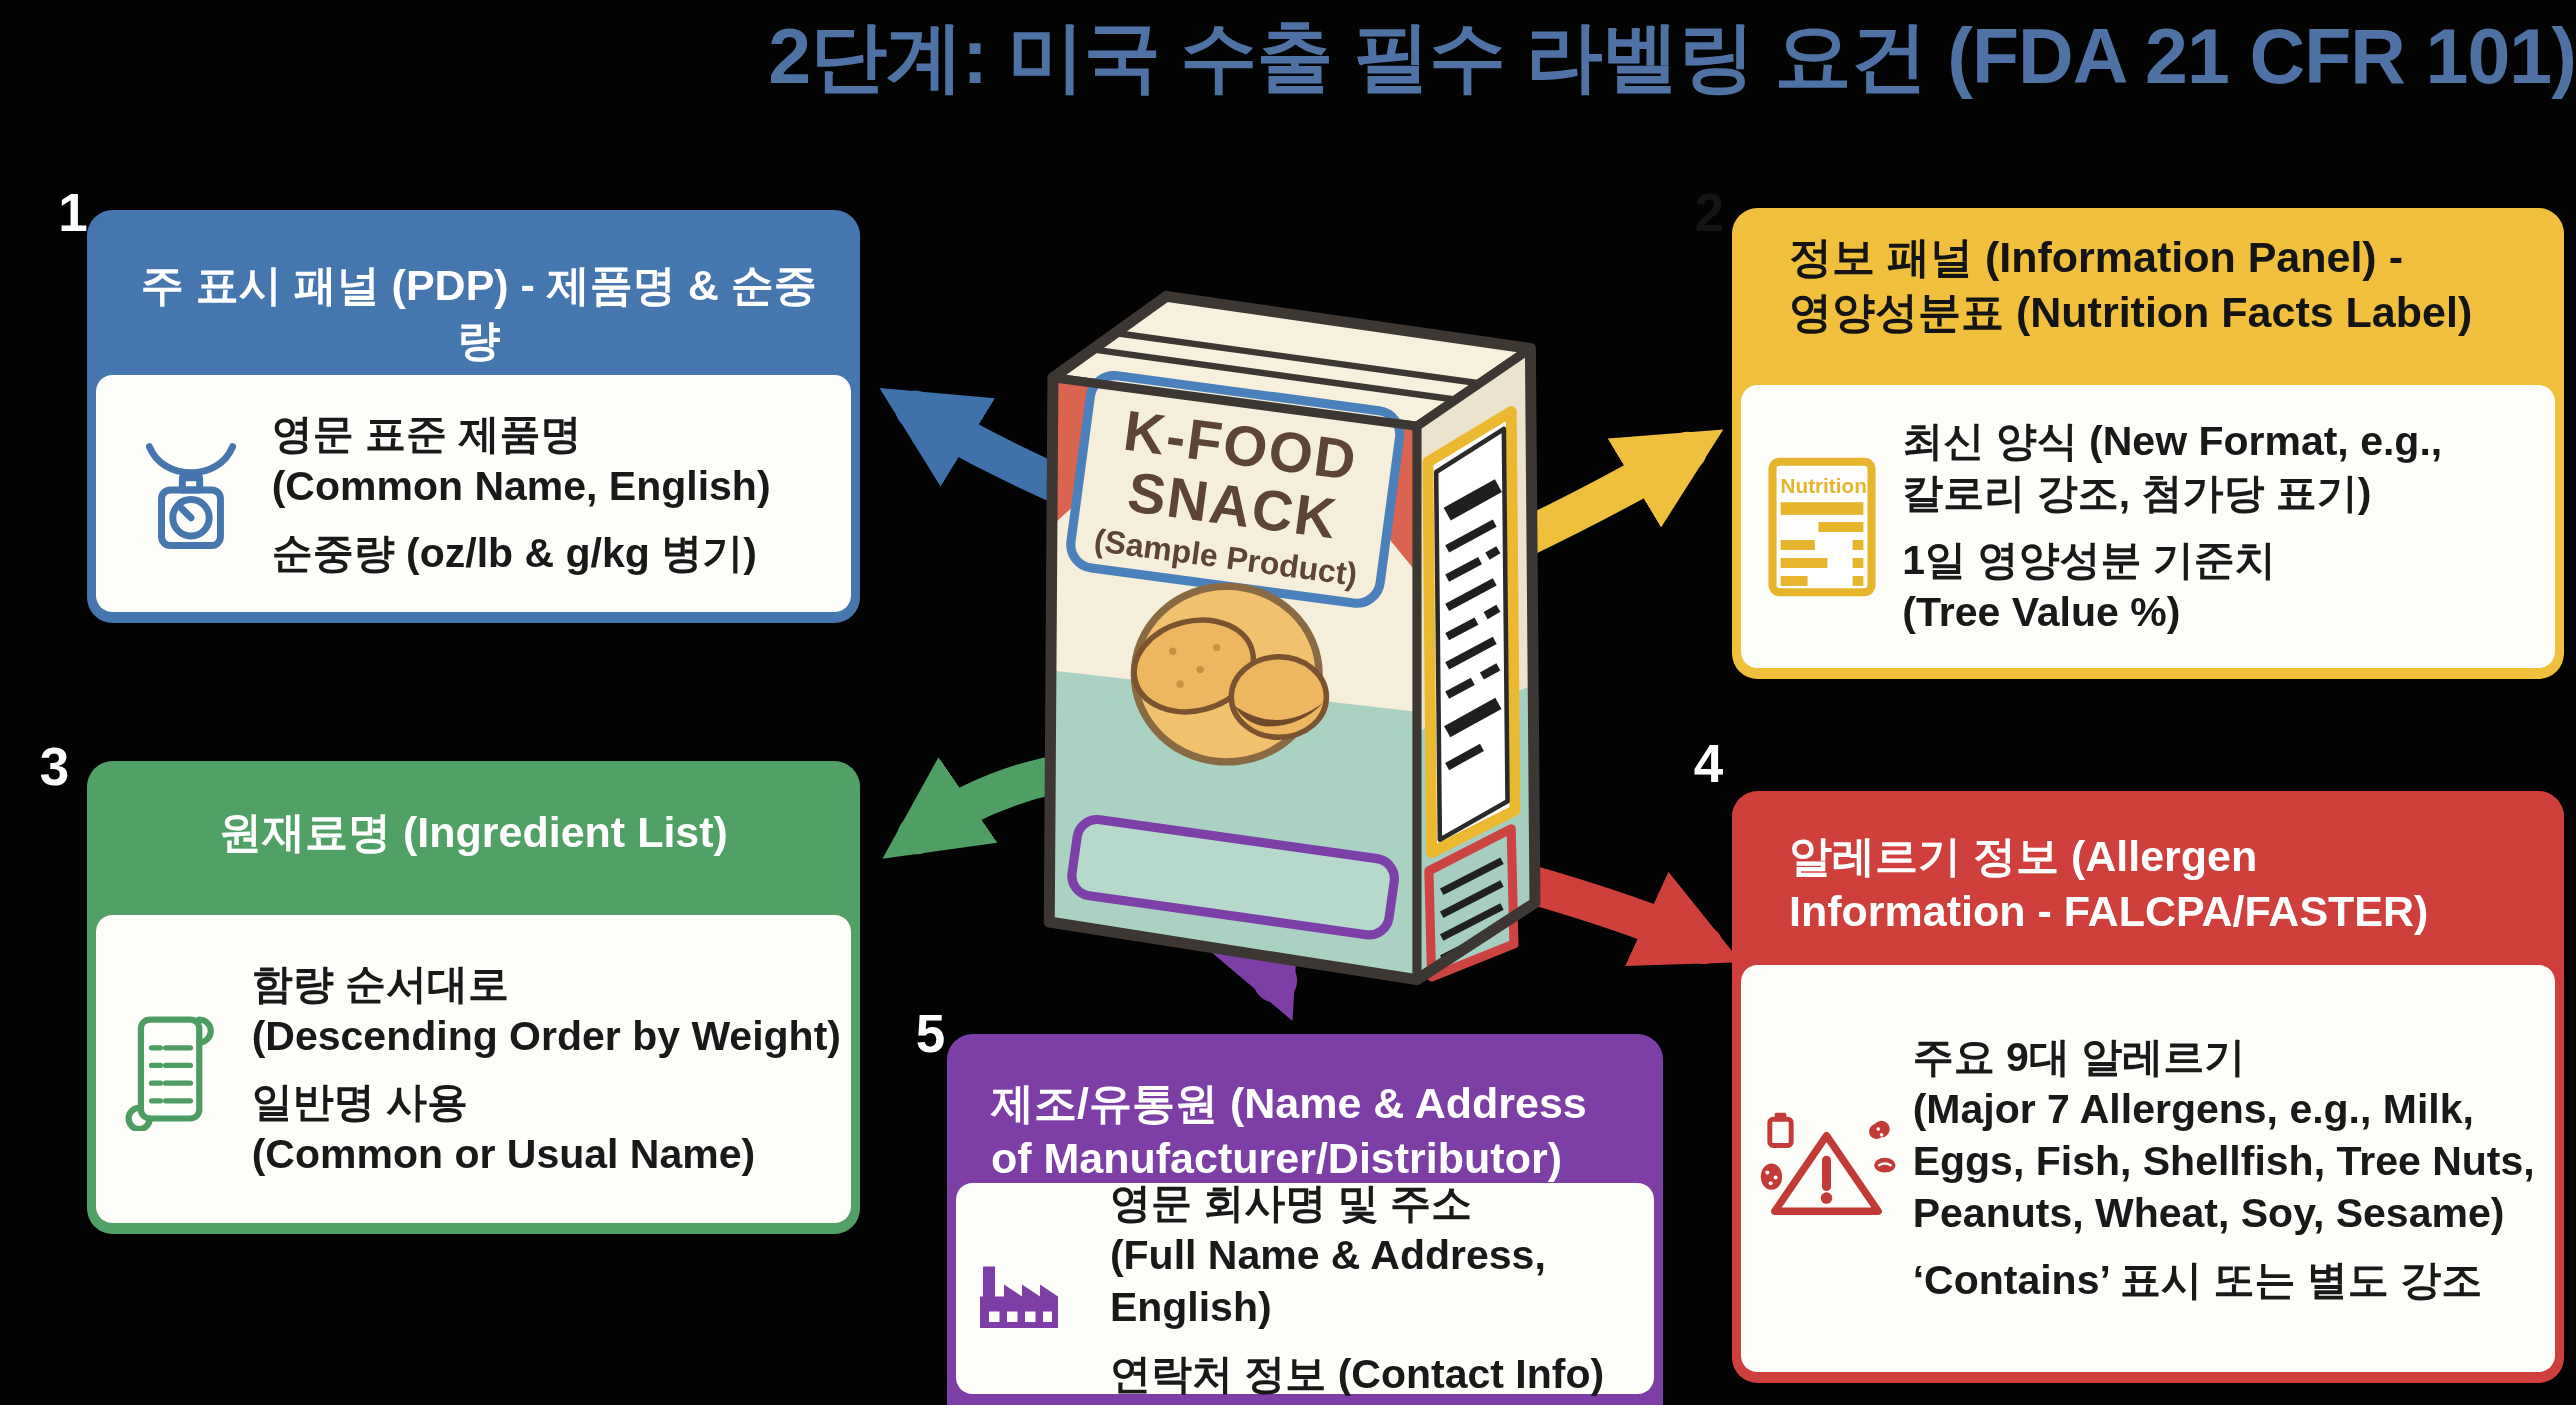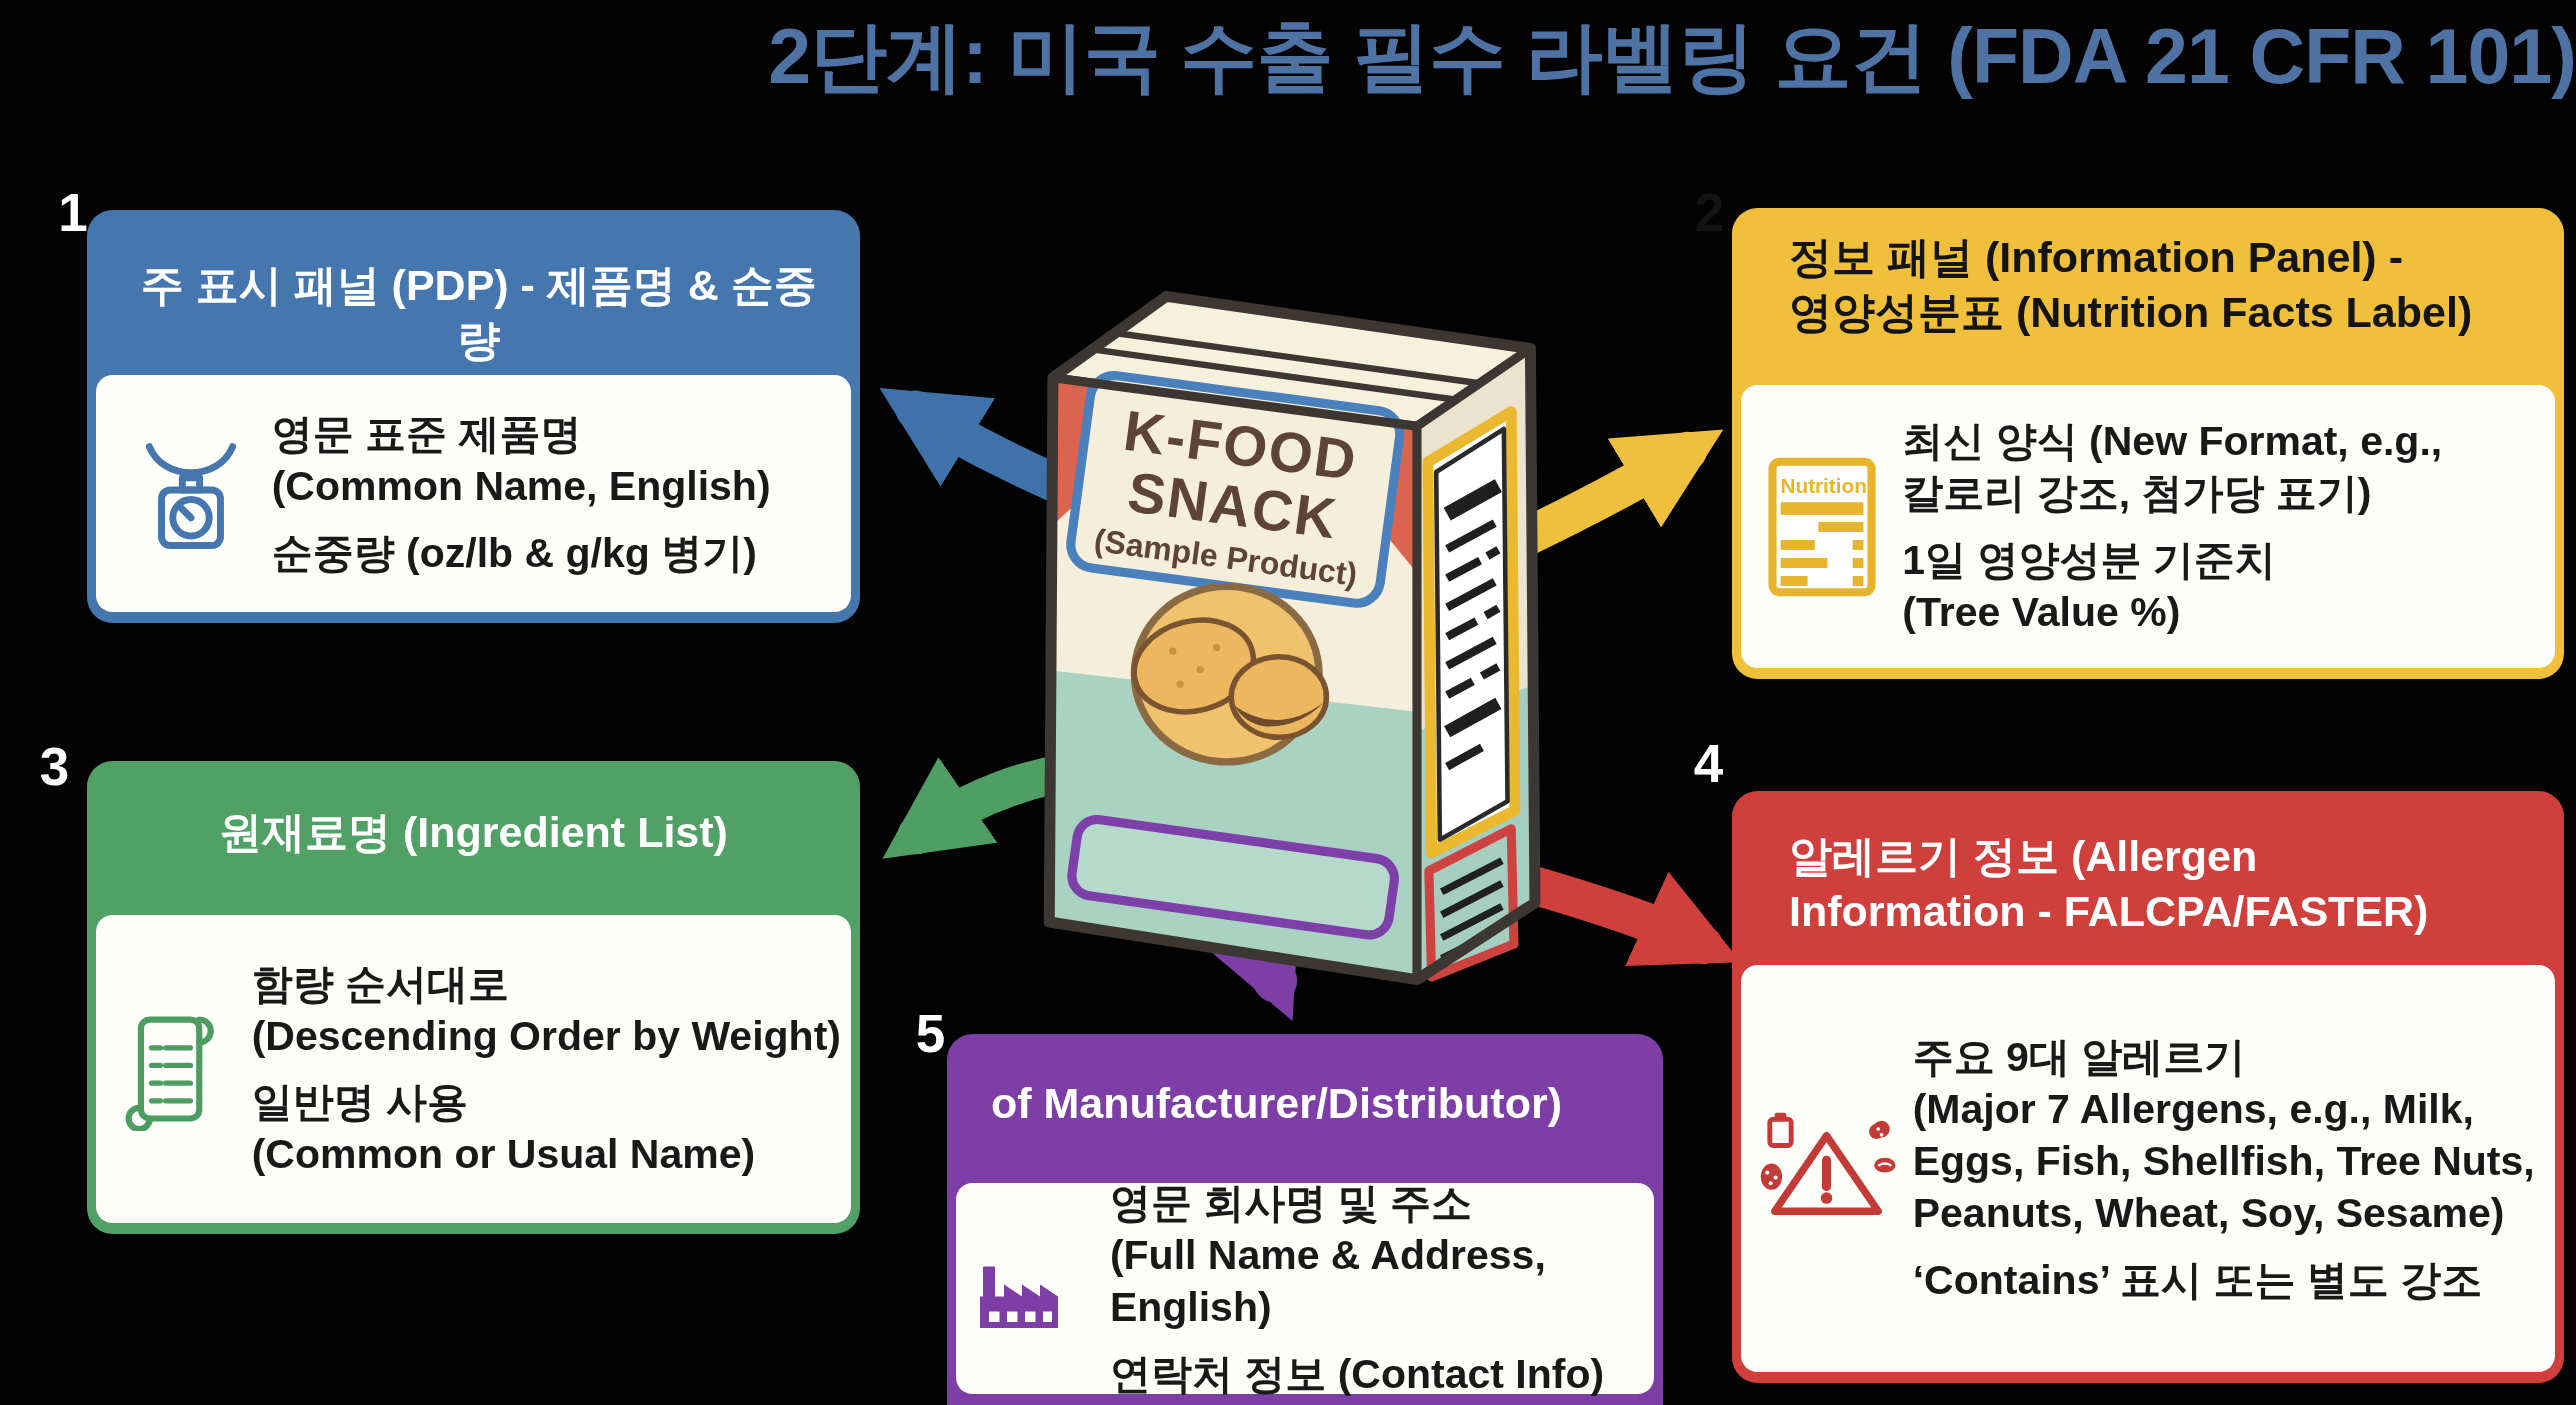--- a/index.html
+++ b/index.html
@@ -299,20 +299,21 @@
         <div class="gap">‘Contains’ 표시 또는 별도 강조</div>
       </div>
     </div>
   </section>
 
   <div class="badge" style="left: 885px; top: 988px; color: rgb(255, 255, 255);">
       <span>5</span>
     </div>
   <section class="callout box5" style="--c: #7d3fa5;">
     <div class="panel-header" style="color: rgb(255, 255, 255);">
+      <div>제조/유통원 (Name &amp; Address</div>
       <div>of Manufacturer/Distributor)</div>
     </div>
     <div class="panel-body">
       <span class="icon-col" style="color:var(--c)">
         <svg width="90" height="90" viewBox="0 0 120 120" fill="currentColor">
           <rect x="12" y="30" width="16" height="46"></rect>
           <path d="M8,70 L8,112 L112,112 L112,70 L88,54 L88,70 L64,54 L64,70 L40,54 L40,70 Z"></path>
           <g fill="#fdfdfa">
             <rect x="20" y="90" width="14" height="14"></rect>
             <rect x="44" y="90" width="14" height="14"></rect>

